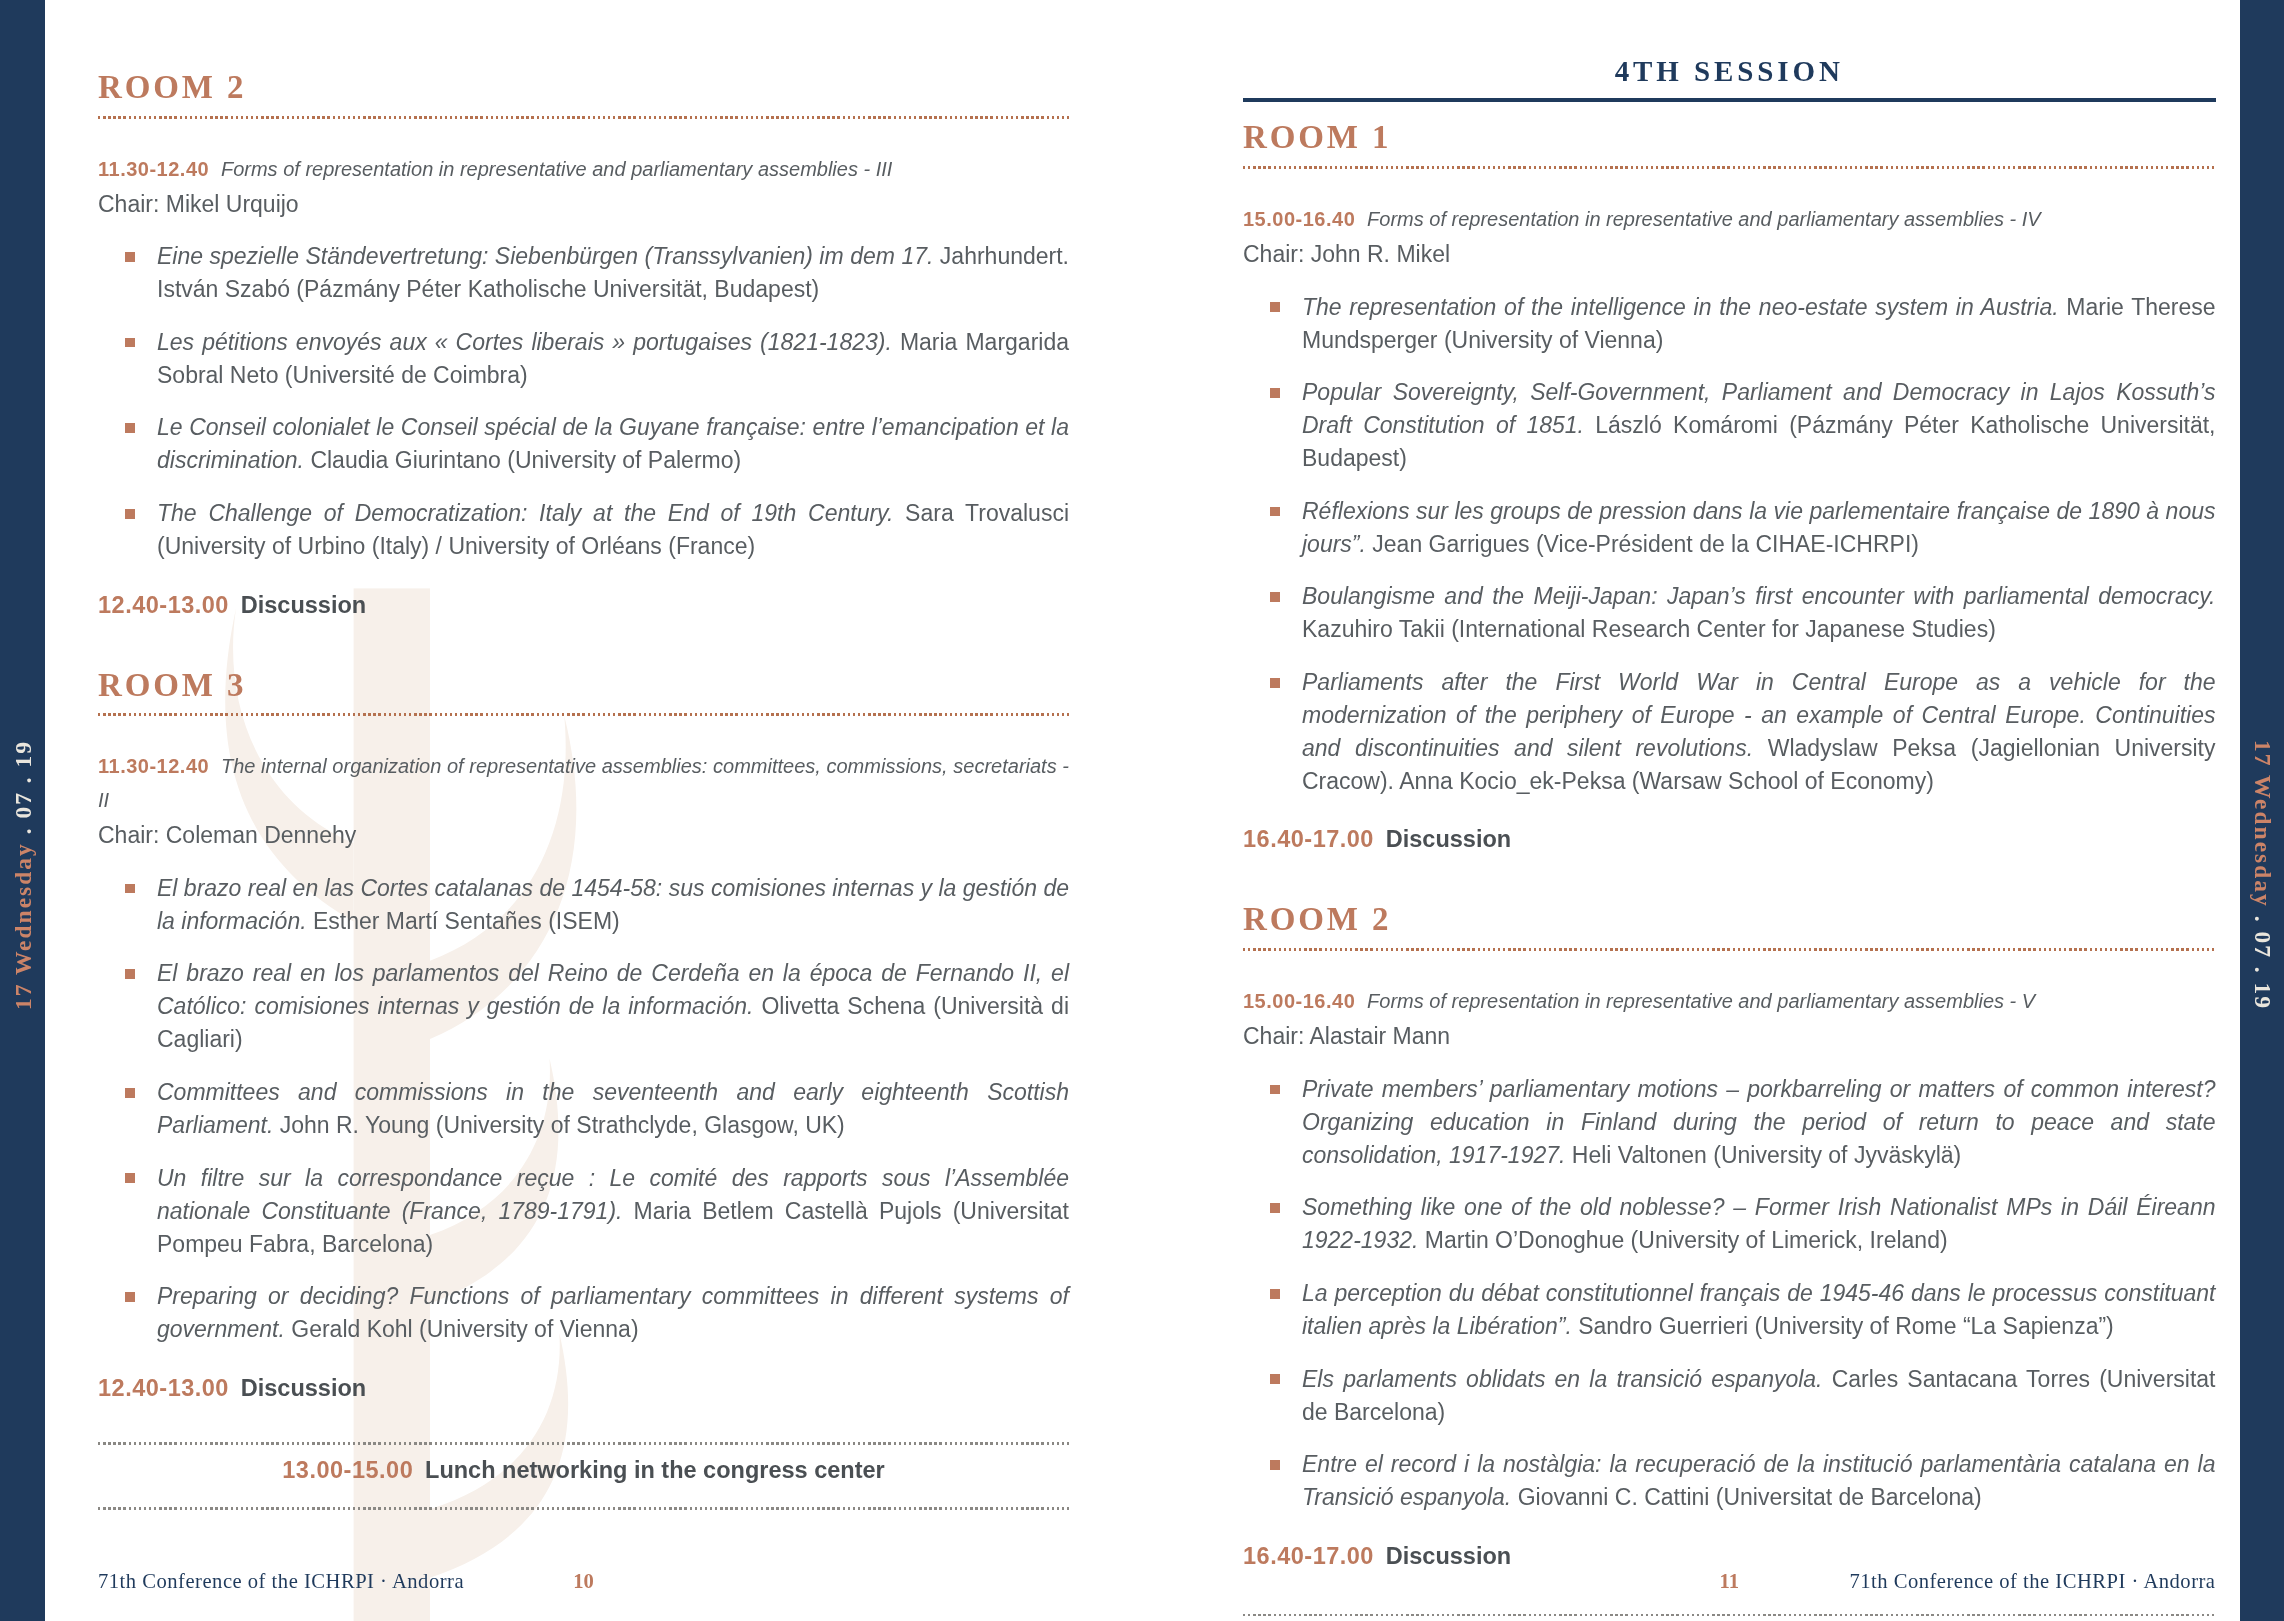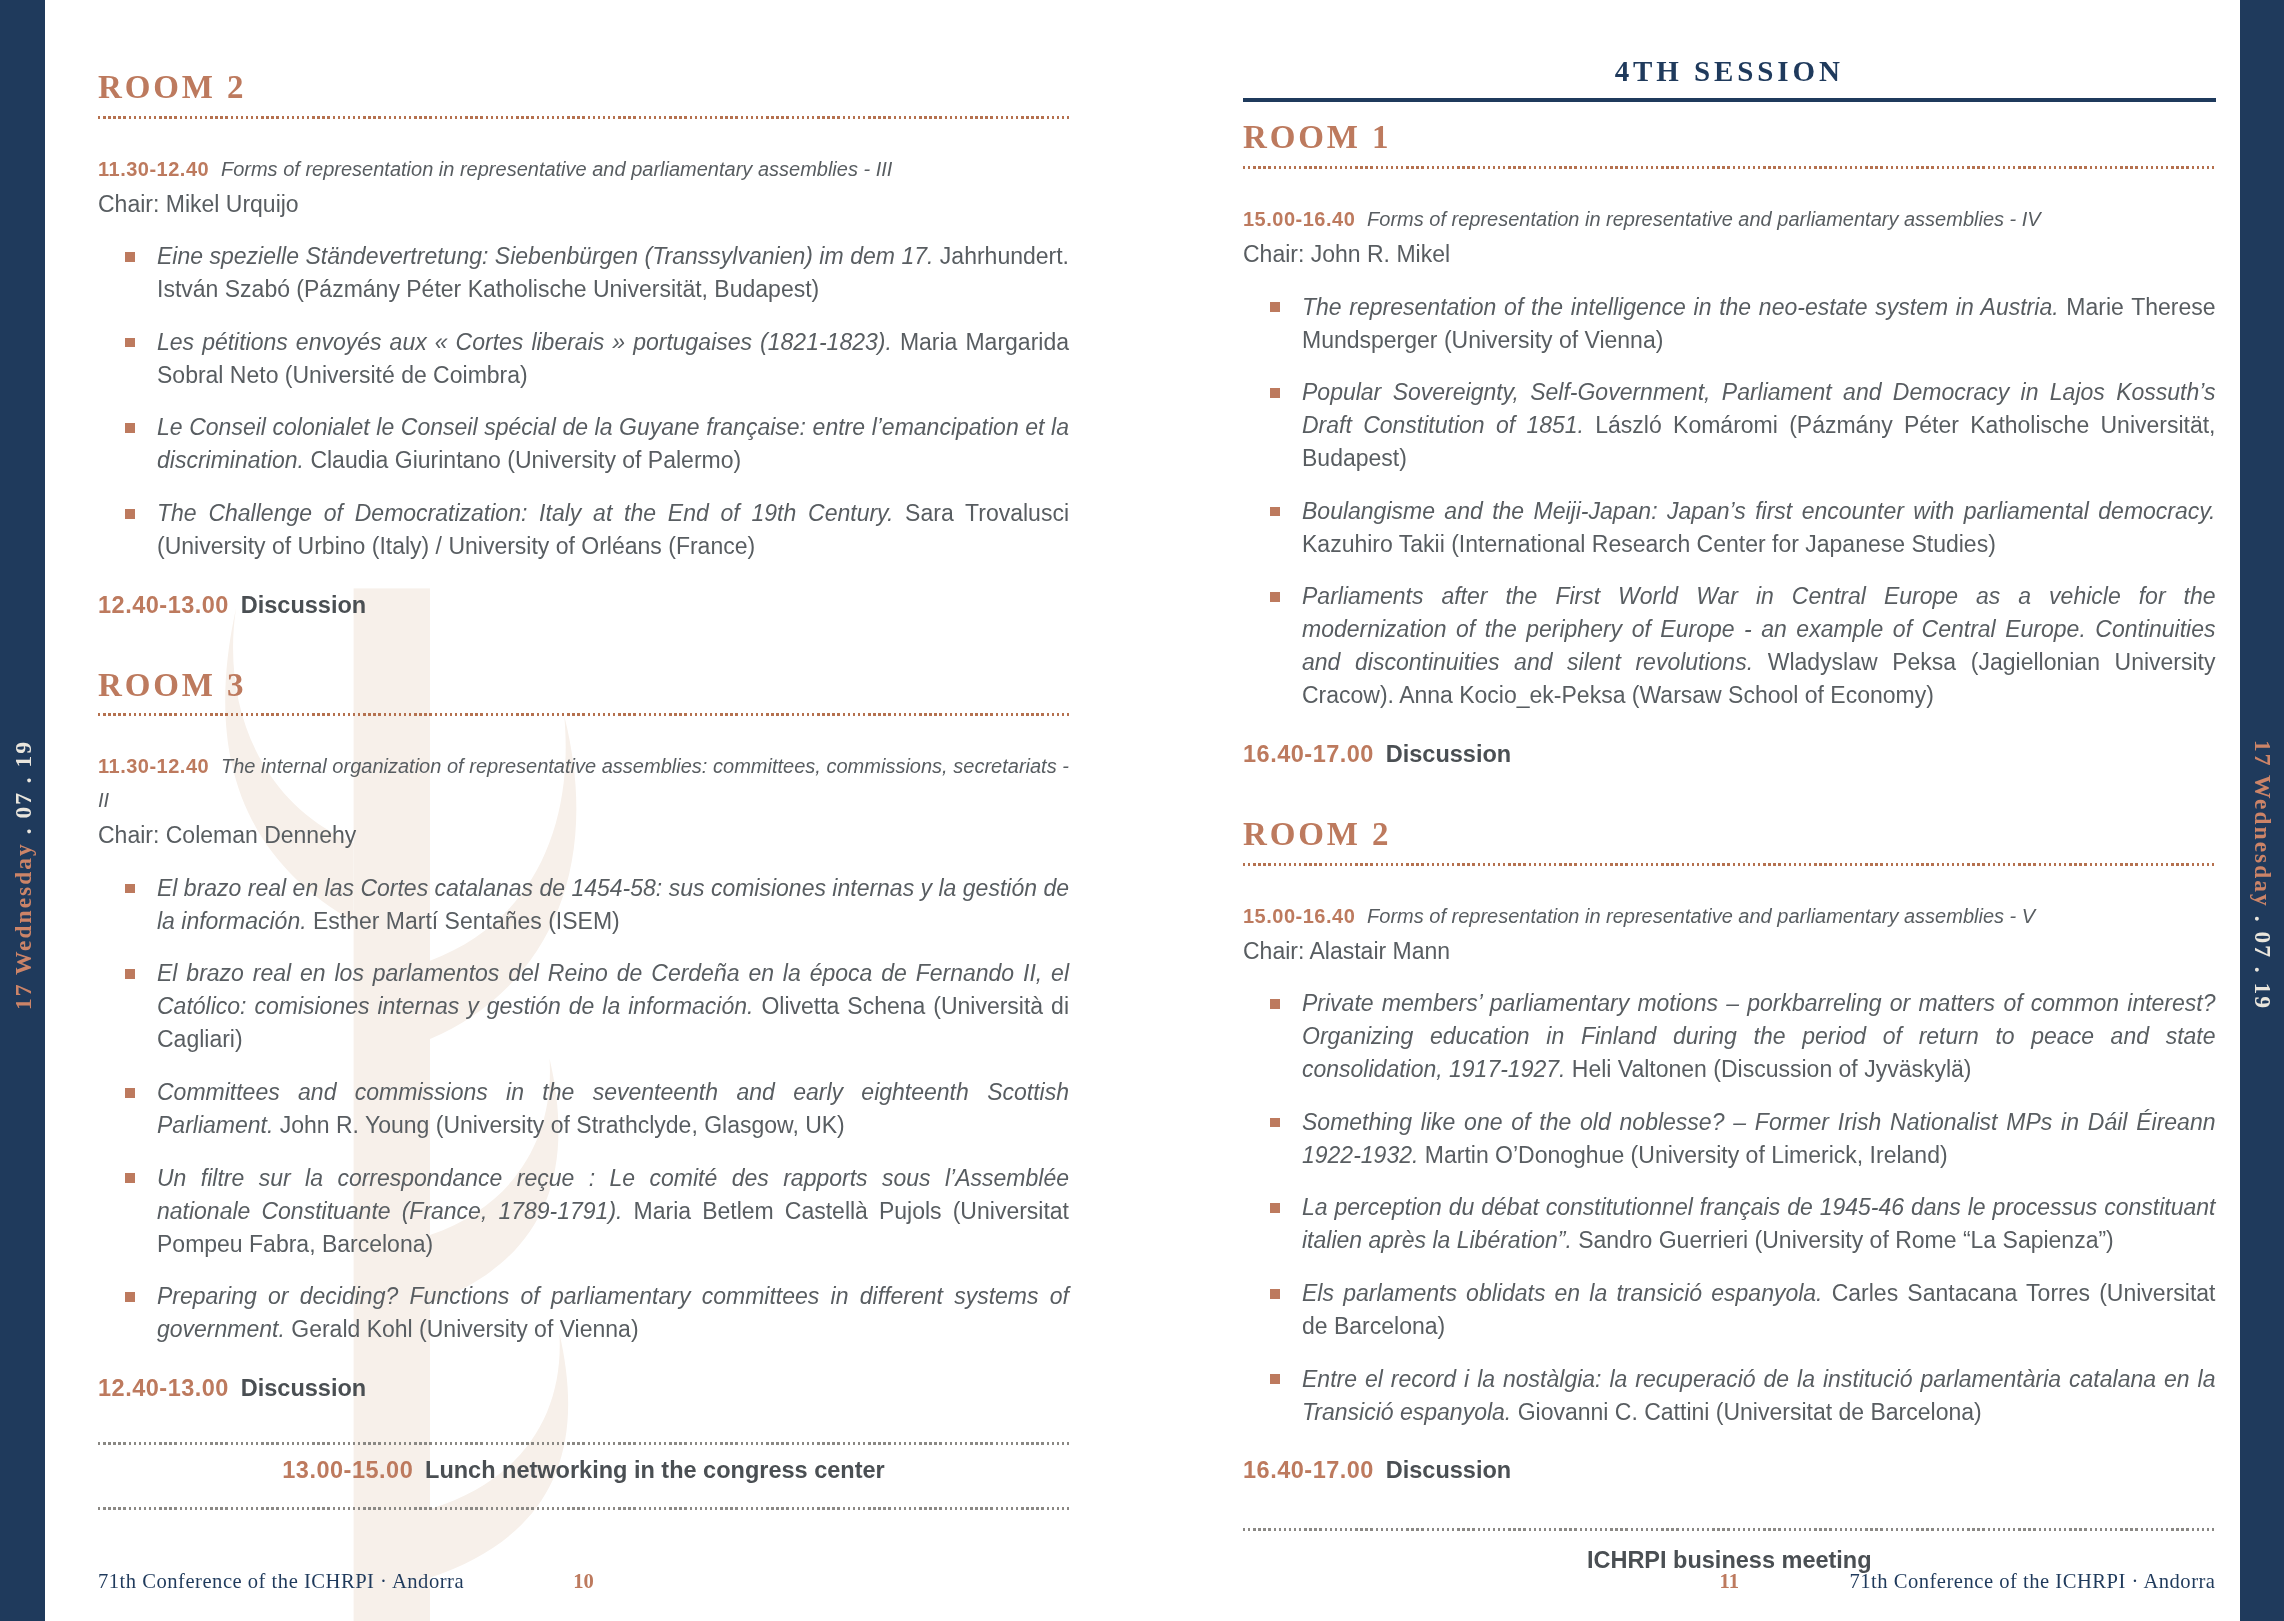--- a/index.html
+++ b/index.html
@@ -159,34 +159,35 @@
 
       <div class="room-head r1">ROOM 1</div>
       <div class="dotline"></div>
 
       <p class="session"><span class="time">15.00-16.40</span><span class="stitle">Forms of representation in representative and parliamentary assemblies - IV</span></p>
       <p class="chair">Chair: John R. Mikel</p>
 
       <ul class="talks">
         <li><span class="ttl">The representation of the intelligence in the neo-estate system in Austria.</span> <span class="auth">Marie Therese Mundsperger (University of Vienna)</span></li>
         <li><span class="ttl">Popular Sovereignty, Self-Government, Parliament and Democracy in Lajos Kossuth’s Draft Constitution of 1851.</span> <span class="auth">László Komáromi (Pázmány Péter Katholische Universität, Budapest)</span></li>
+        <li><span class="ttl">Réflexions sur les groups de pression dans la vie parlementaire française de 1890 à nous jours”.</span> <span class="auth">Jean Garrigues (Vice-Président de la CIHAE-ICHRPI)</span></li>
         <li><span class="ttl">Boulangisme and the Meiji-Japan: Japan’s first encounter with parliamental democracy.</span> <span class="auth">Kazuhiro Takii (International Research Center for Japanese Studies)</span></li>
         <li><span class="ttl">Parliaments after the First World War in Central Europe as a vehicle for the modernization of the periphery of Europe - an example of Central Europe. Continuities and discontinuities and silent revolutions.</span> <span class="auth">Wladyslaw Peksa (Jagiellonian University Cracow). Anna Kocio_ek-Peksa (Warsaw School of Economy)</span></li>
       </ul>
 
       <p class="discussion"><span class="time">16.40-17.00</span><span class="dl">Discussion</span></p>
 
       <div class="room-head mid">ROOM 2</div>
       <div class="dotline"></div>
 
       <p class="session"><span class="time">15.00-16.40</span><span class="stitle">Forms of representation in representative and parliamentary assemblies - V</span></p>
       <p class="chair">Chair: Alastair Mann</p>
 
       <ul class="talks">
-        <li><span class="ttl">Private members’ parliamentary motions – porkbarreling or matters of common interest? Organizing education in Finland during the period of return to peace and state consolidation, 1917-1927.</span> <span class="auth">Heli Valtonen (Discussion of Jyväskylä)</span></li>
+        <li><span class="ttl">Private members’ parliamentary motions – porkbarreling or matters of common interest? Organizing education in Finland during the period of return to peace and state consolidation, 1917-1927.</span> <span class="auth">Heli Valtonen (University of Jyväskylä)</span></li>
         <li><span class="ttl">Something like one of the old noblesse? – Former Irish Nationalist MPs in Dáil Éireann 1922-1932.</span> <span class="auth">Martin O’Donoghue (University of Limerick, Ireland)</span></li>
         <li><span class="ttl">La perception du débat constitutionnel français de 1945-46 dans le processus constituant italien après la Libération”.</span> <span class="auth">Sandro Guerrieri (University of Rome “La Sapienza”)</span></li>
         <li><span class="ttl">Els parlaments oblidats en la transició espanyola.</span> <span class="auth">Carles Santacana Torres (Universitat de Barcelona)</span></li>
         <li><span class="ttl">Entre el record i la nostàlgia: la recuperació de la institució parlamentària catalana en la Transició espanyola.</span> <span class="auth">Giovanni C. Cattini (Universitat de Barcelona)</span></li>
       </ul>
 
       <p class="discussion"><span class="time">16.40-17.00</span><span class="dl">Discussion</span></p>
 
       <div class="business">
         <div class="dotline gray"></div>

